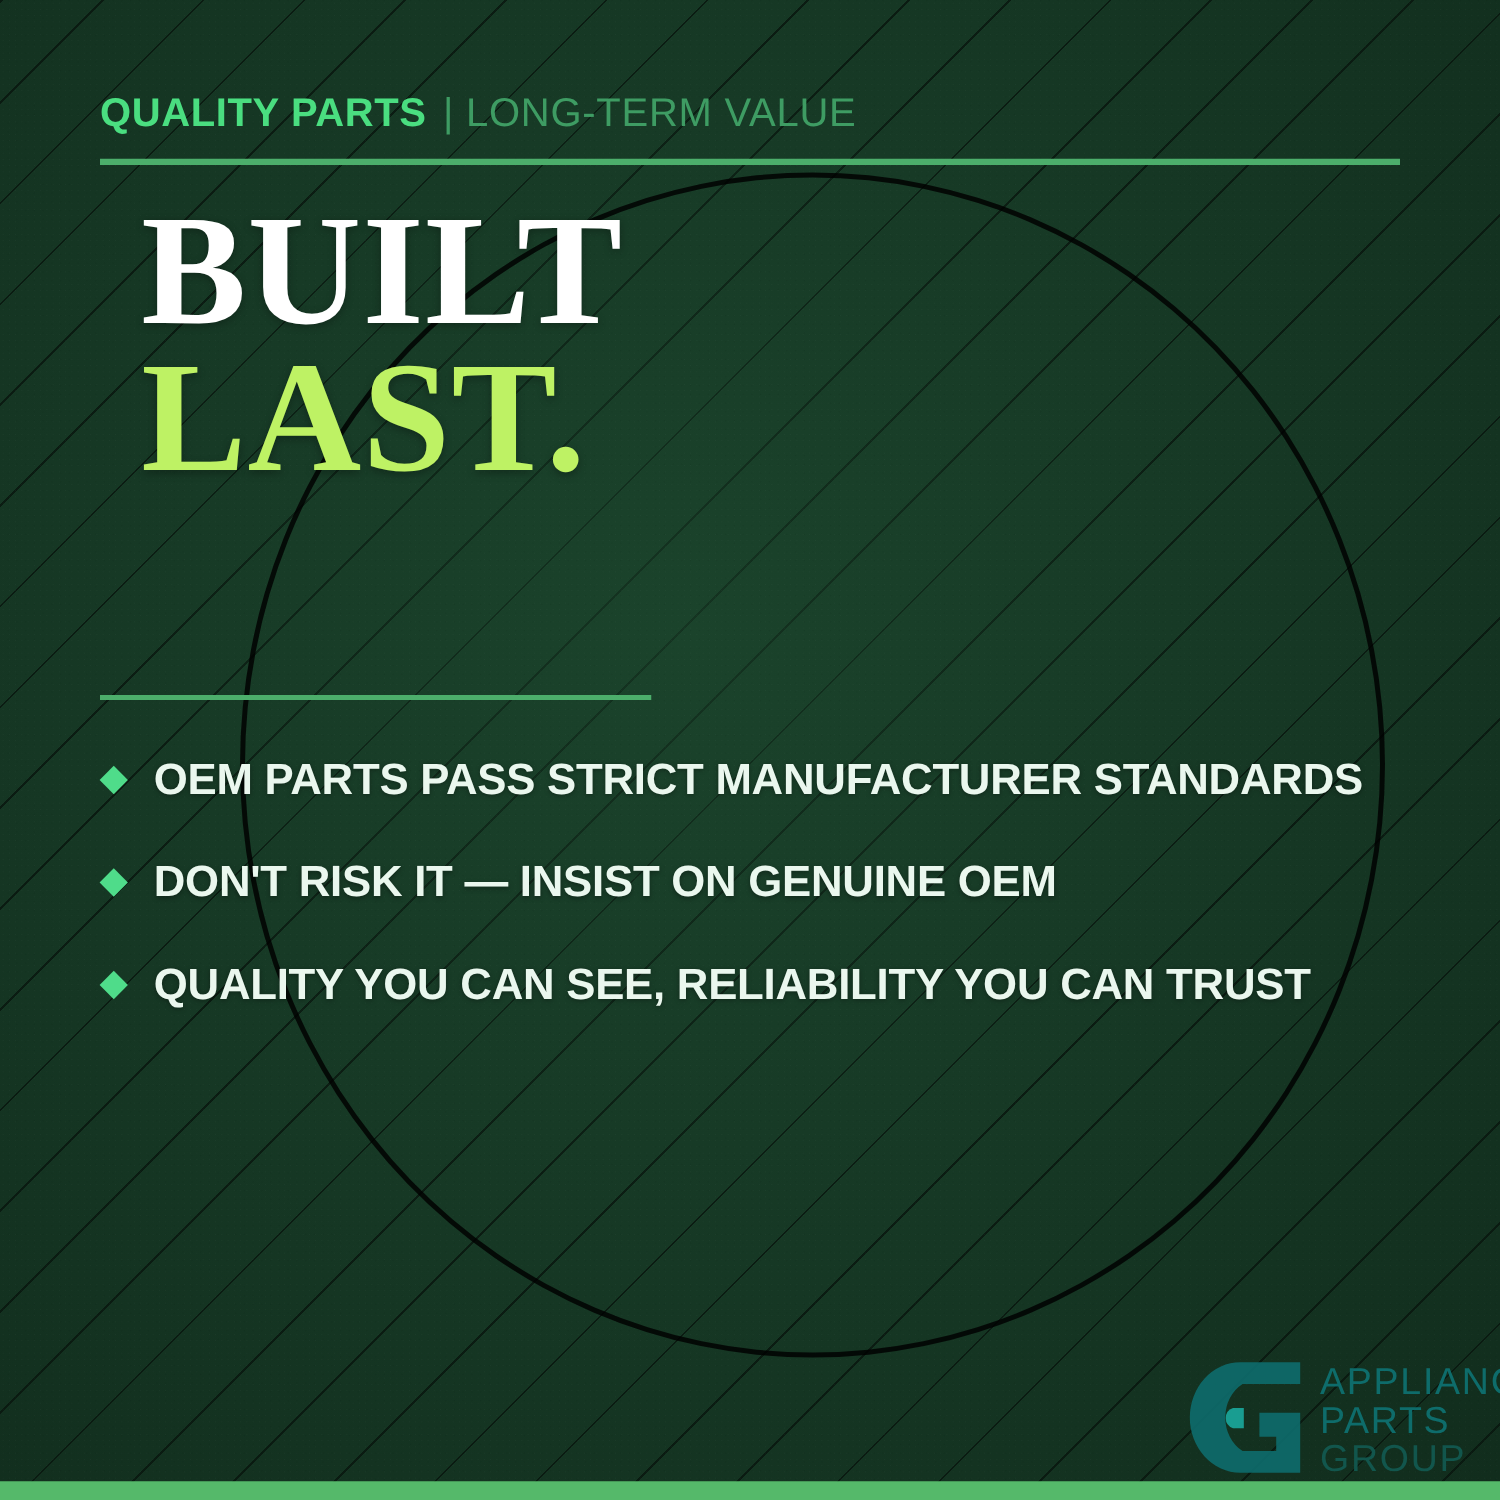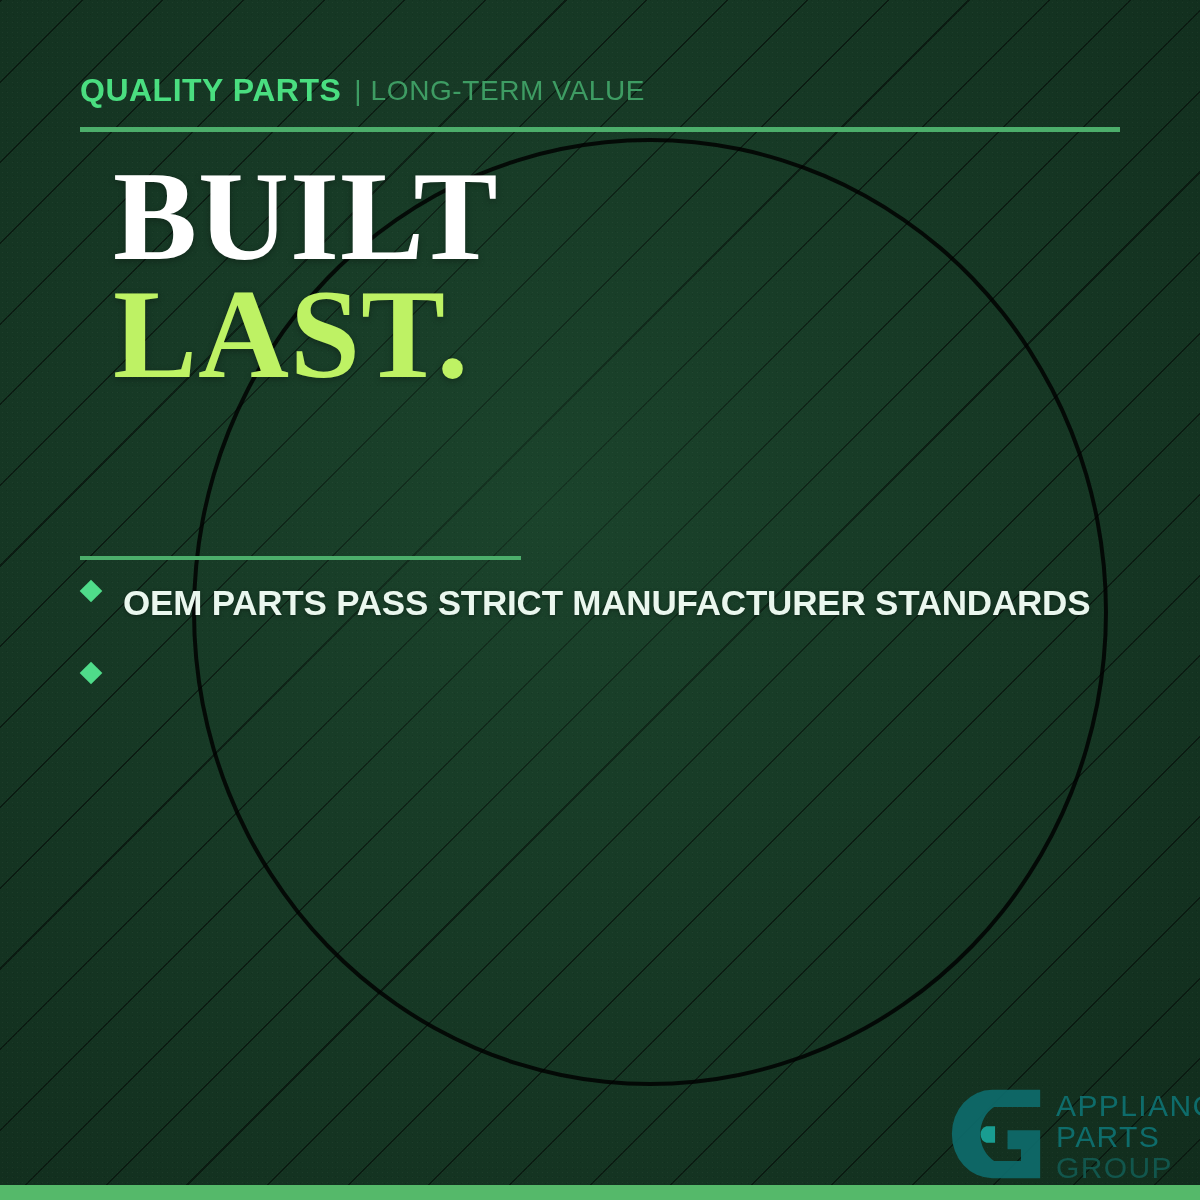--- a/index.html
+++ b/index.html
@@ -69,32 +69,32 @@
     height: 15px;
     background: #55b96a;
   }
 
   
   .eyebrow {
     position: absolute;
     left: 80px;
     top: 72px;
     display: flex;
-    align-items: center;
+    align-items: flex-start;
     white-space: nowrap;
   }
   .eyebrow-strong {
     font-size: 32px;
     font-weight: bold;
     letter-spacing: 0.5px;
     color: #4ade80;
     font-stretch: condensed;
   }
   .eyebrow-sub {
-    font-size: 28px;
+    font-size: 32px;
     font-weight: normal;
     letter-spacing: 0.6px;
     color: #3e9c63;
     margin-left: 13px;
   }
   .rule-top {
     position: absolute;
     left: 80px;
     top: 127px;
     width: 1040px;
@@ -135,21 +135,21 @@
 
   
   .bullets {
     position: absolute;
     left: 80px;
     top: 583px;
     width: 1075px;
   }
   .bullet-row {
     display: flex;
-    align-items: flex-start;
+    align-items: center;
     height: 82px;
   }
   .bullet-diamond {
     width: 16px;
     height: 16px;
     background: #4fdc8a;
     transform: rotate(45deg);
     flex: 0 0 auto;
     margin-right: 24px;
     margin-left: 3px;
@@ -218,20 +218,25 @@
   </div>
   <div class="rule-mid"></div>
 
   <div class="bullets">
     <div class="bullet-row">
       <span class="bullet-diamond"></span>
       <span class="bullet-text">OEM PARTS PASS STRICT MANUFACTURER STANDARDS</span>
     </div>
     <div class="bullet-row">
       <span class="bullet-diamond"></span>
+      <span class="bullet-text">DON'T RISK IT — INSIST ON GENUINE OEM</span>
+    </div>
+    <div class="bullet-row">
+      <span class="bullet-diamond"></span>
+      <span class="bullet-text">QUALITY YOU CAN SEE, RELIABILITY YOU CAN TRUST</span>
     </div>
   </div>
 
   <div class="logo">
     <svg class="logo-mark" viewBox="0 0 100 100">
       <path d="M96 4 H46 A42 46 0 0 0 46 96 H96 V46 H62 V66 H76 V78 H48
                A28 32 0 0 1 48 22 H96 Z" fill="#0e6b6b"></path>
       <path d="M40 42 a9 9 0 0 0 0 17 h9 V42 Z" fill="#1aa79b"></path>
     </svg>
     <div class="logo-words">

